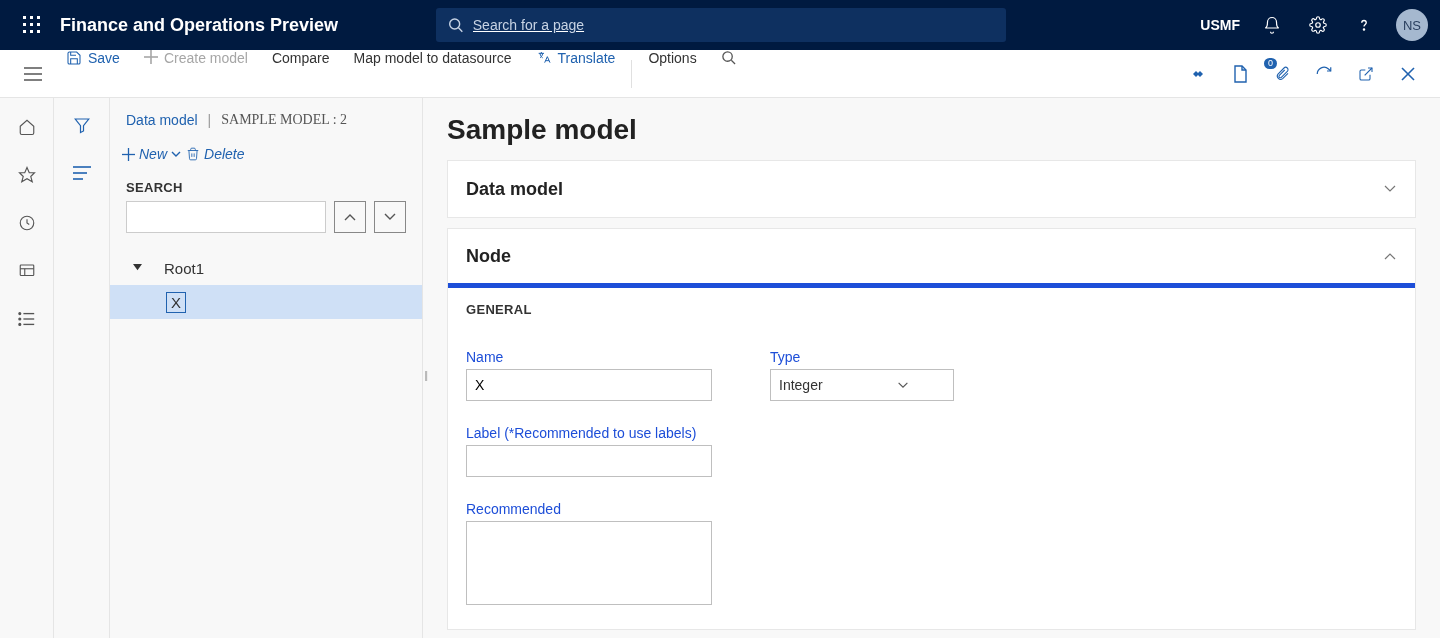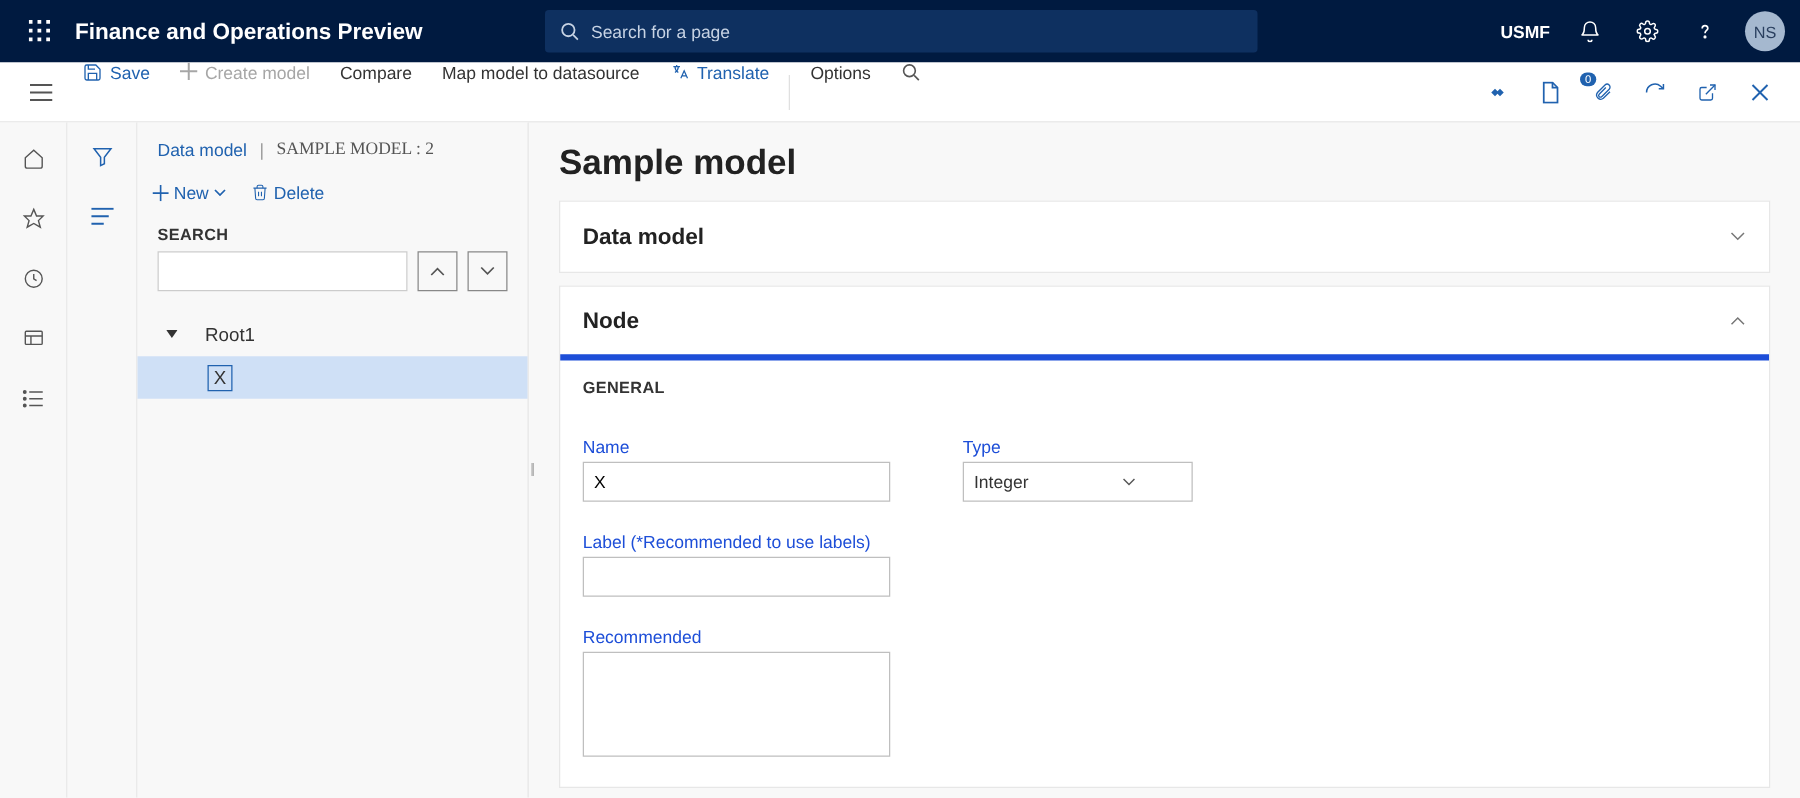--- a/index.html
+++ b/index.html
@@ -2,21 +2,21 @@
 <html><head>
 <meta charset="utf-8">
 <style>
   * { box-sizing: border-box; margin: 0; padding: 0; }
   body { font-family: "Segoe UI", Arial, sans-serif; font-size: 14px; color: #333; background: #f8f8f8; width: 1440px; height: 638px; overflow: hidden; }
 
   
   .top-nav { background: #001a40; color: #fff; height: 50px; display: flex; align-items: center; padding: 0 12px; }
   .top-nav .waffle { width: 40px; height: 40px; display: flex; align-items: center; justify-content: center; }
   .top-nav .app-title { font-size: 18px; font-weight: 600; margin-left: 8px; }
-  .top-nav .search-wrap { margin-left: auto; margin-right: auto; }
+  .top-nav .search-wrap { margin-left: auto; margin-right: auto; text-decoration: underline; }
   .top-nav .search-box { display: flex; align-items: center; background: #0e3060; border-radius: 3px; width: 570px; height: 34px; padding: 0 12px; }
   .top-nav .search-box input { background: transparent; border: none; outline: none; color: #fff; font-size: 14px; margin-left: 10px; width: 100%; }
   .top-nav .search-box input::placeholder { color: #c7d3e4; }
   .top-nav .right-group { display: flex; align-items: center; gap: 18px; margin-left: auto; }
   .top-nav .entity { font-size: 14px; font-weight: 600; }
   .top-nav .icon-btn { color: #fff; display: flex; align-items: center; justify-content: center; width: 28px; height: 28px; }
   .top-nav .avatar { width: 32px; height: 32px; border-radius: 50%; background: #a5b8cf; color: #2a3f5f; display: flex; align-items: center; justify-content: center; font-size: 13px; font-weight: 500; }
 
   
   .action-bar { background: #fff; height: 48px; border-bottom: 1px solid #e5e5e5; display: flex; align-items: center; padding: 0 12px; }
@@ -39,21 +39,21 @@
   .sec-rail .srail-icon { color: #2062af; }
 
   .tree-col { width: 313px; background: #f8f8f8; border-right: 1px solid #e5e5e5; padding: 14px 0 0 0; position: relative; }
   .tree-col .drag-handle { position: absolute; right: -4px; top: 50%; color: #aaa; font-size: 11px; letter-spacing: -2px; }
 
   .breadcrumb { display: flex; align-items: center; gap: 10px; padding: 0 16px; font-size: 14px; }
   .breadcrumb .bc-link { color: #2062af; }
   .breadcrumb .bc-sep { color: #999; }
   .breadcrumb .bc-current { color: #555; font-family: Liberation Serif, serif; }
 
-  .tree-toolbar { display: flex; align-items: flex-start; gap: 20px; padding: 18px 16px 18px 12px; }
+  .tree-toolbar { display: flex; align-items: flex-start; gap: 5px; padding: 18px 16px 18px 12px; font-style: italic; }
   .tree-toolbar .tbtn { display: flex; align-items: center; gap: 4px; color: #2062af; font-size: 14px; }
 
   .search-label { font-weight: 600; font-size: 13px; padding: 0 16px 6px; letter-spacing: 0.3px; }
   .search-row { display: flex; align-items: center; gap: 8px; padding: 0 16px; }
   .search-row input { flex: 1; height: 32px; border: 1px solid #ccc; background: #fff; padding: 0 8px; font-size: 14px; }
   .sq-btn { width: 32px; height: 32px; border: 1px solid #888; background: #f8f8f8; display: flex; align-items: center; justify-content: center; }
 
   .tree { padding: 18px 0 0 0; }
   .tree-row { display: flex; align-items: center; height: 34px; padding-left: 18px; font-size: 15px; }
   .tree-row .caret { width: 18px; display: flex; justify-content: center; color: #333; }

